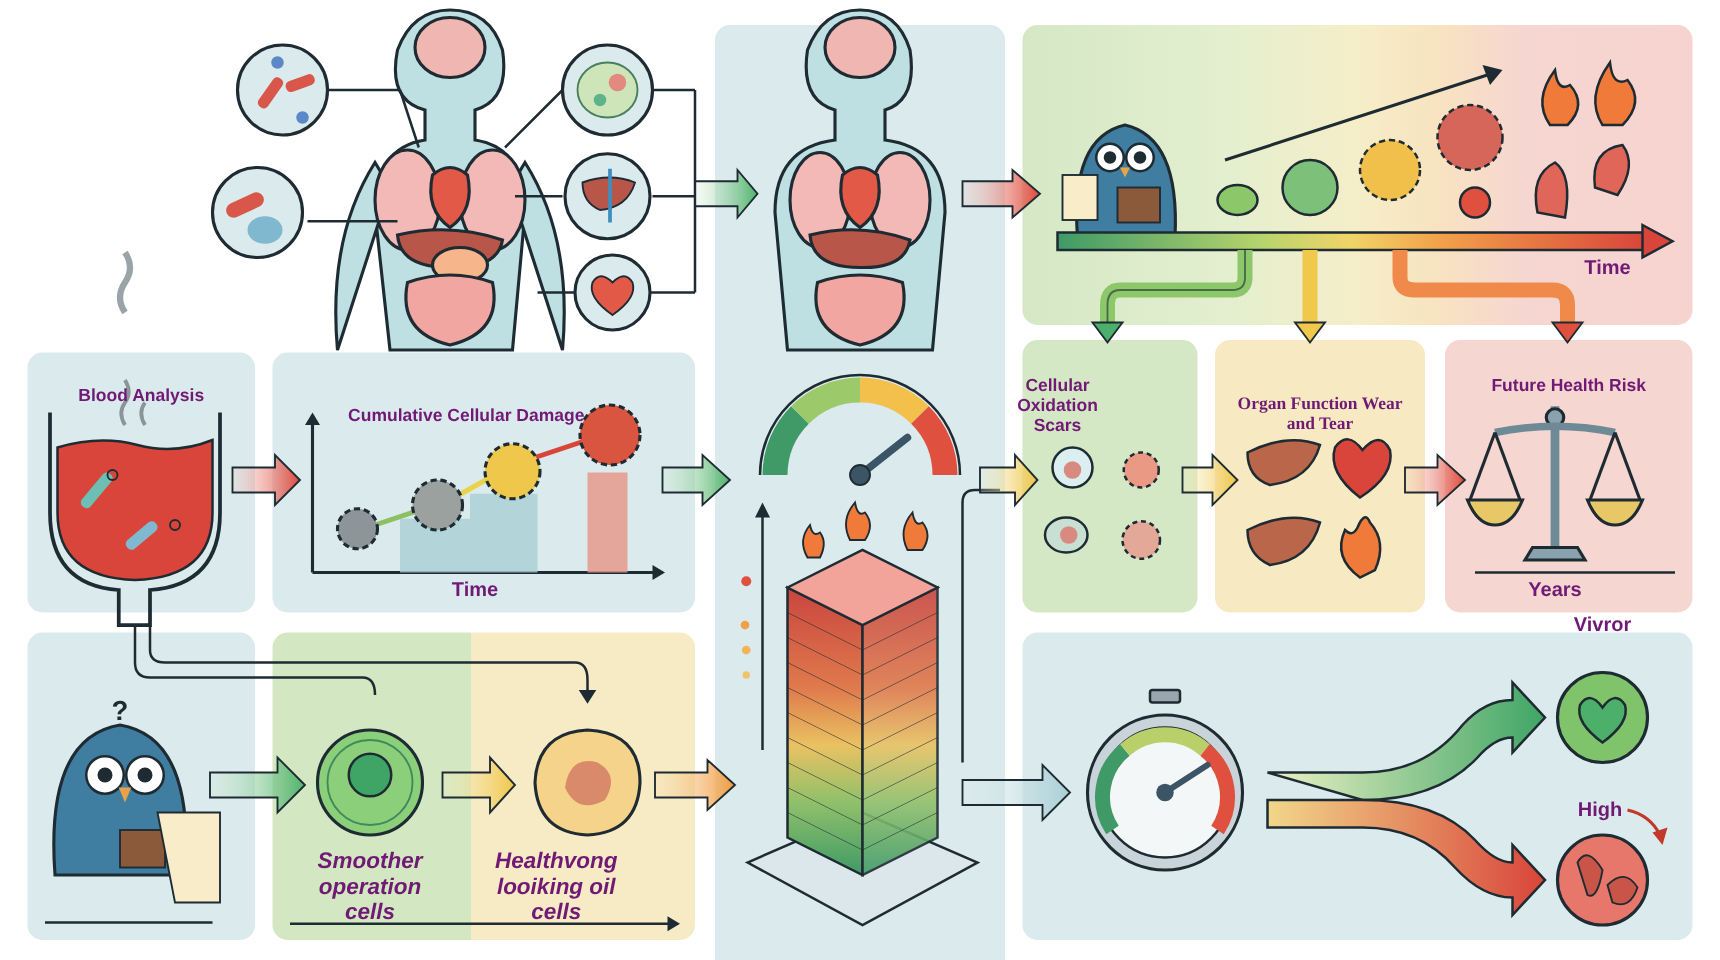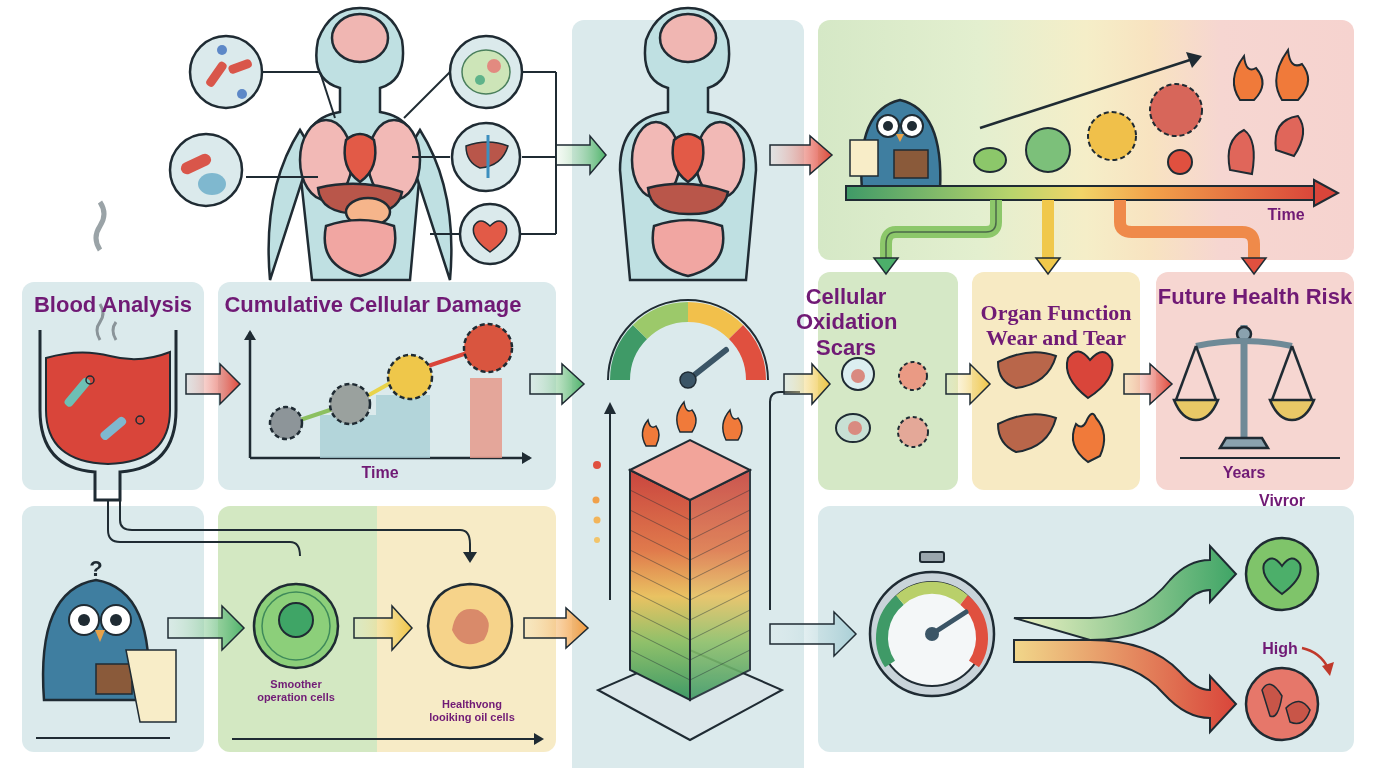--- a/index.html
+++ b/index.html
@@ -1,22 +1,22 @@
 <!DOCTYPE html>
 <html><head>
 <meta charset="utf-8">
 <style>
   * { box-sizing: border-box; margin: 0; padding: 0; }
   html, body { width: 1376px; height: 768px; overflow: hidden; background: #ffffff; }
   body { position: relative; font-family: "Liberation Sans", sans-serif; color: #1d2a33; }
   .panel { position: absolute; border-radius: 12px; }
   .lbl { position: absolute; font-weight: bold; text-align: center; line-height: 1.15; color: #701a75; }
-  .t-lg { font-size: 22px; }
+  .t-lg { font-size: 14px; margin-top: 16px; }
   .t-md { font-size: 16px; }
-  .t-sm { font-size: 11px; }
+  .t-sm { font-size: 18px; font-style: italic; }
   svg.layer { position: absolute; left: 0; top: 0; }
 </style>
 </head>
 <body>
 
 <div class="panel" style="left:22px;top:282px;width:182px;height:208px;background:#dbeaec;"></div>
 <div class="panel" style="left:218px;top:282px;width:338px;height:208px;background:#dbeaec;"></div>
 <div class="panel" style="left:22px;top:506px;width:182px;height:246px;background:#dbeaec;"></div>
 <div class="panel" style="left:218px;top:506px;width:338px;height:246px;background:linear-gradient(90deg,#d3e8c2 0%,#d3e8c2 47%,#f7ebc6 47%,#f7ebc6 100%);"></div>
 <div class="panel" style="left:572px;top:20px;width:232px;height:748px;background:#dbeaec;border-radius:12px 12px 0 0;"></div>
@@ -341,27 +341,27 @@
   <g>
     <circle cx="1282" cy="704" r="36" fill="#e6776a" stroke="#1f2b33" stroke-width="2.5"></circle>
     <path d="M1262,690 Q1270,676 1282,696 Q1278,720 1270,716 Z" fill="#c85548" stroke="#1f2b33" stroke-width="1.5"></path>
     <path d="M1286,708 Q1300,694 1310,710 Q1304,728 1290,722 Z" fill="#c85548" stroke="#1f2b33" stroke-width="1.5"></path>
   </g>
   <path d="M1302,648 Q1320,652 1328,668" fill="none" stroke="#c0392b" stroke-width="2.5"></path>
   <path d="M1322,666 L1330,676 L1334,662 Z" fill="#c0392b"></path>
 </svg>
 
 <div class="lbl t-lg" style="left:22px;top:292px;width:182px;">Blood Analysis</div>
-<div class="lbl t-lg" style="left:218px;top:292px;width:310px;text-align:center;">Cumulative Cellular Damage</div>
+<div class="lbl t-lg" style="left:218px;top:308px;width:310px;text-align:center;">Cumulative Cellular Damage</div>
 <div class="lbl t-md" style="left:340px;top:464px;width:80px;font-size:16px;">Time</div>
 
 <div class="lbl t-md" style="left:1256px;top:206px;width:60px;">Time</div>
 
 <div class="lbl t-lg" style="left:796px;top:284px;width:100px;">Cellular Oxidation Scars</div>
 <div class="lbl t-lg" style="left:978px;top:300px;width:156px;font-family:Liberation Serif, serif;">Organ Function Wear and Tear</div>
 <div class="lbl t-lg" style="left:1156px;top:284px;width:198px;">Future Health Risk</div>
 <div class="lbl t-md" style="left:1214px;top:464px;width:60px;">Years</div>
 
 <div class="lbl t-sm" style="left:246px;top:678px;width:100px;">Smoother operation cells</div>
-<div class="lbl t-sm" style="left:420px;top:678px;width:104px;margin-top:20px;">Healthvong looiking oil cells</div>
+<div class="lbl t-sm" style="left:393px;top:678px;width:104px;">Healthvong looiking oil cells</div>
 
 <div class="lbl t-md" style="left:1246px;top:492px;width:72px;">Vivror</div>
 <div class="lbl t-md" style="left:1250px;top:640px;width:60px;">High</div>
 
 </body></html>

